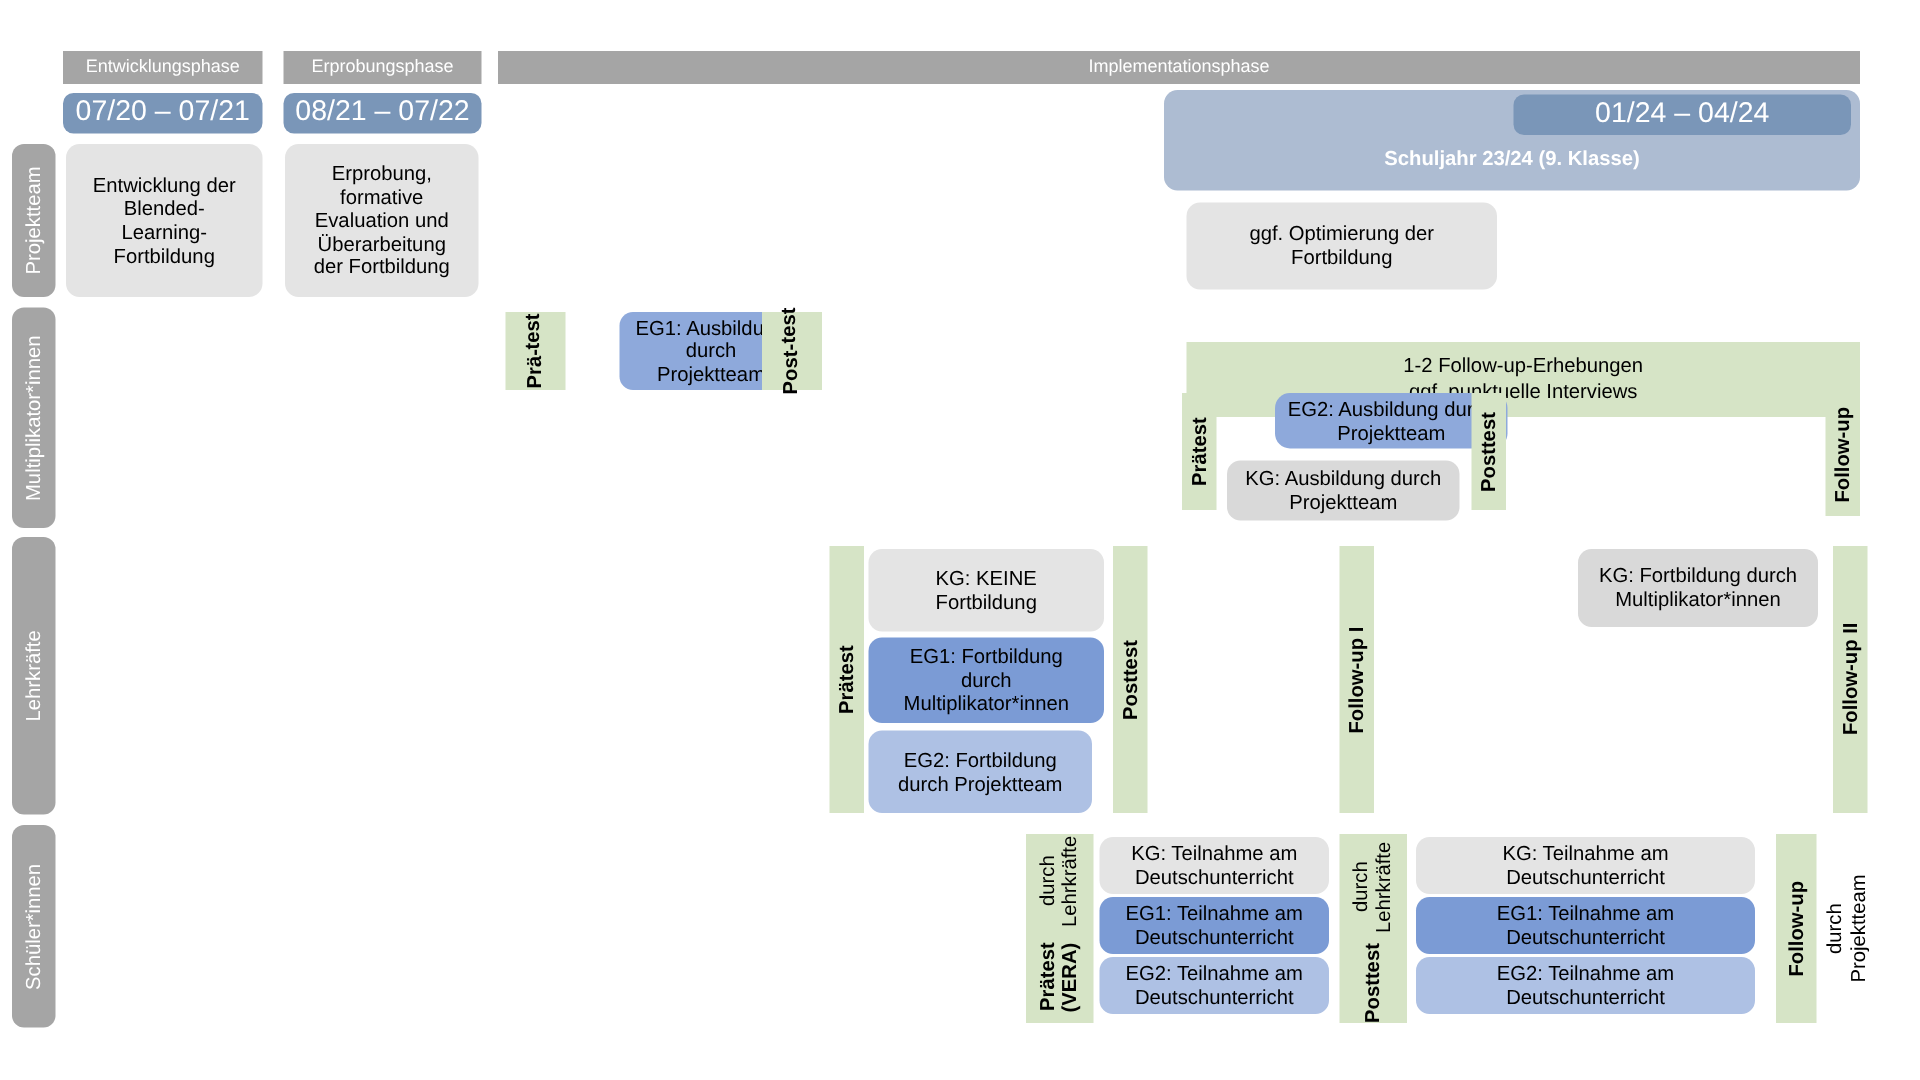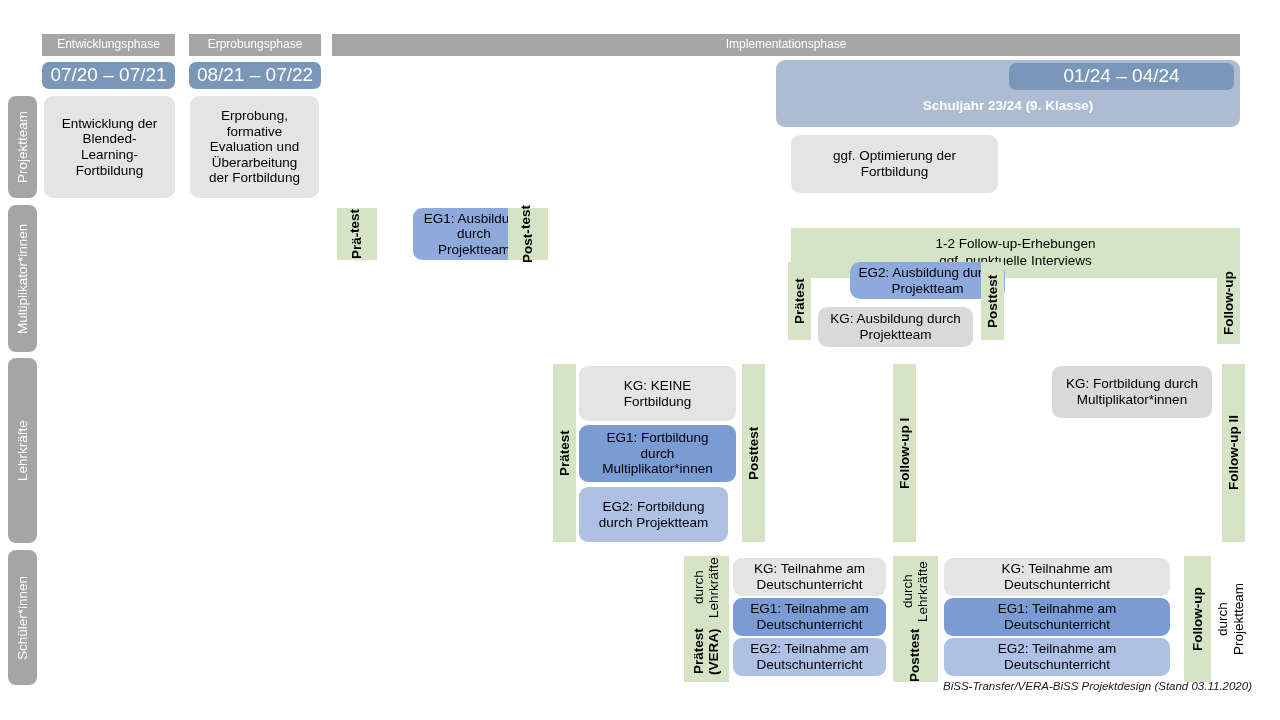--- a/index.html
+++ b/index.html
@@ -270,15 +270,14 @@
 Deutschunterricht</div>
 
   <div class="abs blue-light box" style="left:944px; top:638px; width:226px; height:38px;">EG2: Teilnahme am
 Deutschunterricht</div>
 
   <div class="abs green-bar vert box" style="left:1184px; top:556px; width:27px; height:126px;">Follow-up</div>
 
   <div class="abs box" style="left:1211px; top:556px; width:40px; height:126px; writing-mode:vertical-rl; transform:rotate(180deg); font-size:13.5px; line-height:1.15;">durch
 Projektteam</div>
 
-  <div class="abs footer-note" style="left:640px; top:680px; width:612px; height:18px;">BiSS-Transfer/VERA-BiSS Projektdesign (Stand 03.11.2020)</div>
 
 </div>
 
 </body></html>

